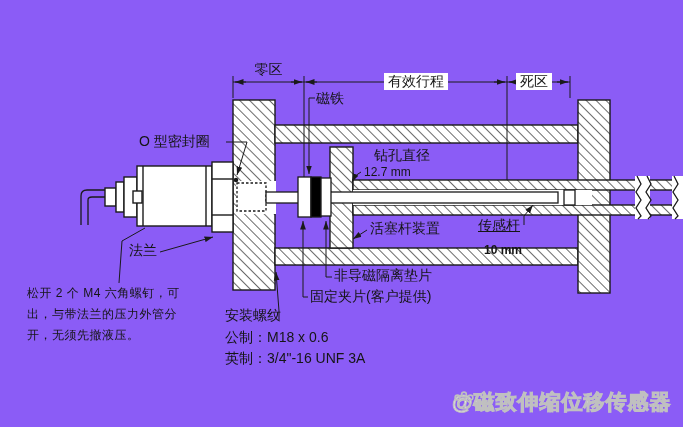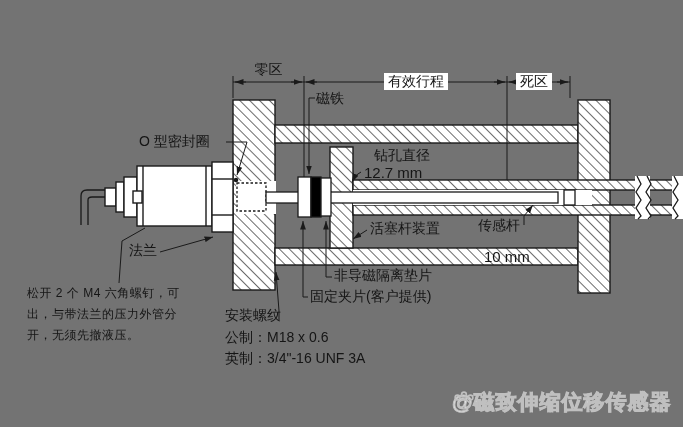--- a/index.html
+++ b/index.html
@@ -1,20 +1,20 @@
 <!DOCTYPE html>
 <html><head>
 <meta charset="utf-8">
 <style>
   html,body{margin:0;padding:0;background:#fff;}
-  .stage{position:relative;width:683px;height:427px;background:#737373;overflow:hidden;
+  .stage{position:relative;width:683px;height:427px;background:#8b5cf6;overflow:hidden;
          font-family:"Liberation Sans","DejaVu Sans",sans-serif;color:#111;}
   .stage svg{position:absolute;left:0;top:0;}
   .lbl{position:absolute;font-size:14px;line-height:17px;color:#151515;white-space:nowrap;}
-  .lbl.small{font-size:15px;}
+  .lbl.small{font-size:12px;}
   .lbl.center{text-align:center;}
   .lbl.onLine{background:#fff;padding:0 4px;}
   .note{position:absolute;left:27px;top:283px;font-size:12px;line-height:20.8px;color:#151515;
         letter-spacing:0.5px;white-space:nowrap;}
   .watermark{position:absolute;left:452px;top:388px;display:flex;gap:4px;}
   .watermark .wm-text{font-size:21px;font-weight:700;letter-spacing:1px;
         color:#e3e3e3;-webkit-text-stroke:1px #c0c0c0;white-space:nowrap;}
 </style>
 </head>
 <body>
@@ -110,22 +110,22 @@
 
   <div class="lbl center" style="left:233px;top:61px;width:71px;">零区</div>
   <div class="lbl onLine" style="left:384px;top:73px;">有效行程</div>
   <div class="lbl onLine" style="left:516px;top:73px;">死区</div>
 
   <div class="lbl" style="left:316px;top:90px;">磁铁</div>
   <div class="lbl" style="left:139px;top:133px;">O 型密封圈</div>
   <div class="lbl" style="left:374px;top:147px;">钻孔直径</div>
   <div class="lbl small" style="left:364px;top:164px;">12.7 mm</div>
   <div class="lbl" style="left:370px;top:220px;">活塞杆装置</div>
-  <div class="lbl" style="left:478px;top:217px;">传感杆</div>
-  <div class="lbl small" style="left:484px;top:248px;">10 mm</div>
+  <div class="lbl" style="left:478px;top:217px;text-decoration:underline;">传感杆</div>
+  <div class="lbl small" style="left:484px;top:242px;font-weight:bold;">10 mm</div>
   <div class="lbl" style="left:334px;top:267px;">非导磁隔离垫片</div>
   <div class="lbl" style="left:310px;top:288px;">固定夹片(客户提供)</div>
   <div class="lbl" style="left:129px;top:242px;">法兰</div>
   <div class="lbl" style="left:225px;top:308px;font-family:Liberation Mono, monospace;">安装螺纹</div>
   <div class="lbl" style="left:225px;top:329px;">公制：M18 x 0.6</div>
   <div class="lbl" style="left:225px;top:350px;">英制：3/4"-16 UNF 3A</div>
 
   <div class="note">
     <div>松开 2 个 M4 六角螺钉，可</div>
     <div>出，与带法兰的压力外管分</div>

